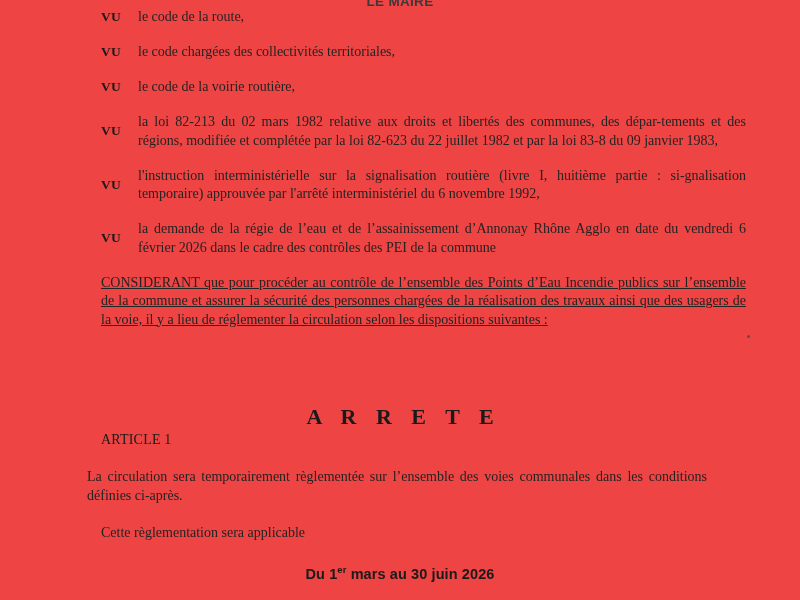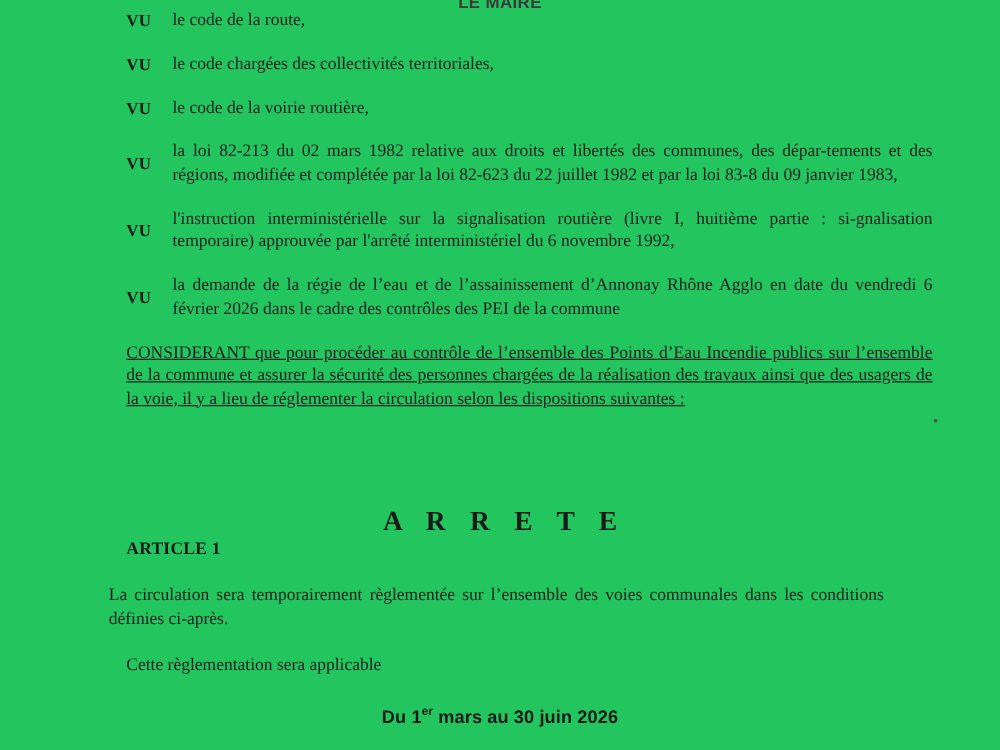--- a/index.html
+++ b/index.html
@@ -13,21 +13,21 @@
     overflow: hidden;
     position: relative;
     font-family: "Liberation Serif", "DejaVu Serif", serif;
     color: #1c1c1c;
     -webkit-font-smoothing: antialiased;
   }
 
   .page {
     position: absolute;
     inset: 0;
-    background: #22c55e;
+    background: #ef4444;
   }
 
   
   .maire-header {
     position: absolute;
     top: -6px;
     left: 0;
     width: 800px;
     text-align: center;
     font-family: "Liberation Sans", "DejaVu Sans", sans-serif;
@@ -96,21 +96,21 @@
     letter-spacing: 7px;
     text-indent: 7px;
     color: #1a1a1a;
   }
 
   
   .article-heading {
     position: absolute;
     left: 101px;
     top: 432px;
-    font-weight: 700;
+    font-weight: 400;
     font-size: 14px;
     letter-spacing: 0.2px;
     color: #1a1a1a;
   }
 
   .article-body {
     position: absolute;
     left: 87px;
     top: 468px;
     width: 620px;

